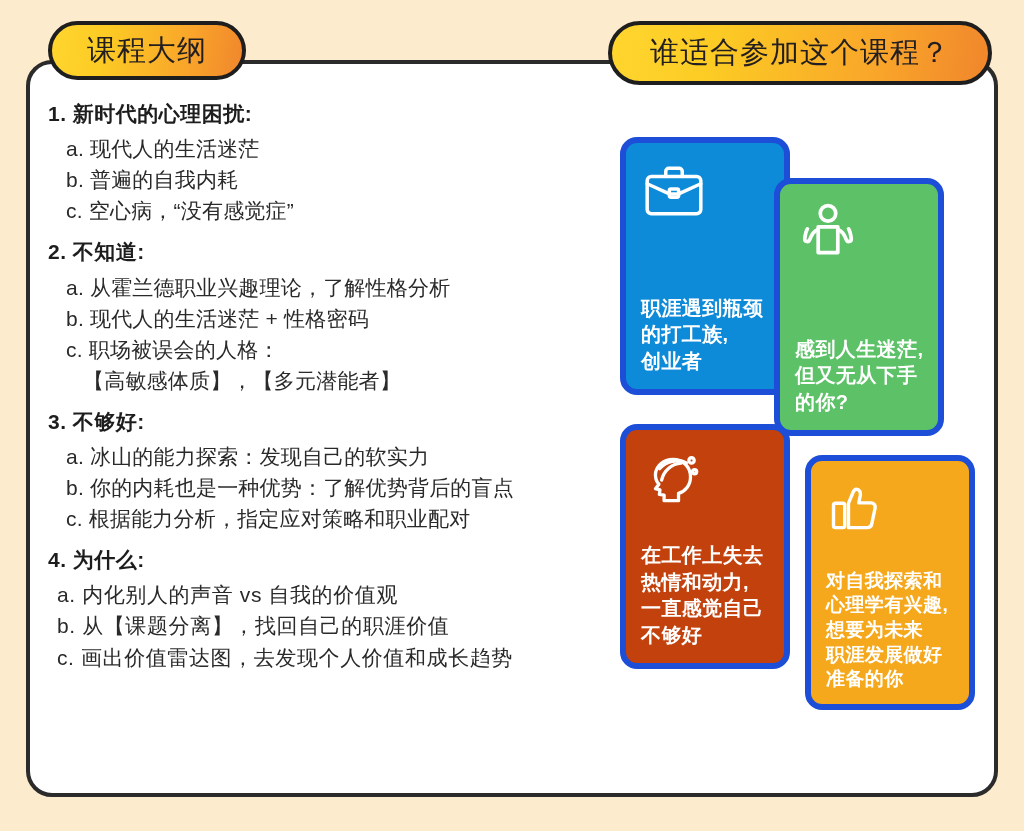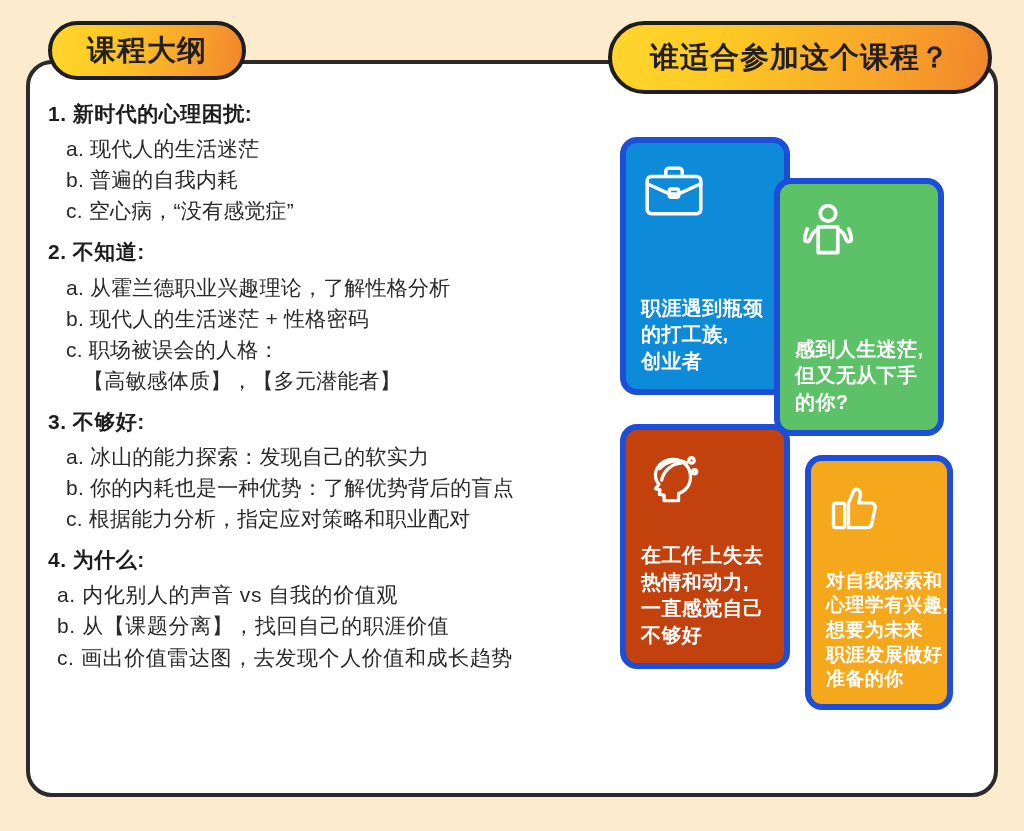--- a/index.html
+++ b/index.html
@@ -32,37 +32,37 @@
   .badge {
     position: absolute;
     display: flex;
     align-items: center;
     justify-content: center;
     background: linear-gradient(100deg, #ffd62e 0%, #fccb24 28%, #f9a42a 72%, #f0862c 100%);
     border: 4px solid #1e1e1e;
     border-radius: 40px;
     box-sizing: border-box;
     color: #231f20;
-    font-weight: bold;
+    font-weight: normal;
     letter-spacing: 1px;
     z-index: 5;
     white-space: nowrap;
   }
   #badge-left {
     left: 48px;
     top: 21px;
     width: 198px;
     height: 59px;
     font-size: 29px;
   }
   #badge-right {
     left: 608px;
     top: 21px;
     width: 384px;
-    height: 73px;
+    height: 64px;
     font-size: 29px;
   }
 
   
   .outline {
     position: absolute;
     left: 48px;
     top: 102px;
     width: 560px;
   }
@@ -128,21 +128,21 @@
     font-weight: bold;
     font-size: 20px;
     line-height: 1.32;
     letter-spacing: 0.4px;
   }
   .card .caption .ln { display: block; white-space: nowrap; }
 
   #card-blue   { left: 620px; top: 137px; width: 170px; height: 258px; background: #0d8ad8; }
   #card-green  { left: 774px; top: 178px; width: 170px; height: 258px; background: #5cc167; }
   #card-red    { left: 620px; top: 424px; width: 170px; height: 245px; background: #c2410c; }
-  #card-orange { left: 805px; top: 455px; width: 148px; height: 255px; background: #f5a81c; }
+  #card-orange { left: 805px; top: 455px; width: 170px; height: 255px; background: #f5a81c; }
 
   #card-blue .caption   { font-size: 20px; }
   #card-green .caption  { font-size: 20px; }
   #card-red .caption    { font-size: 20px; }
   #card-orange .caption { font-size: 19px; line-height: 1.3; }
 
   #card-orange { padding-bottom: 12px; }
   #card-orange .icon { width: 60px; height: 60px; }
 </style>
 </head>

